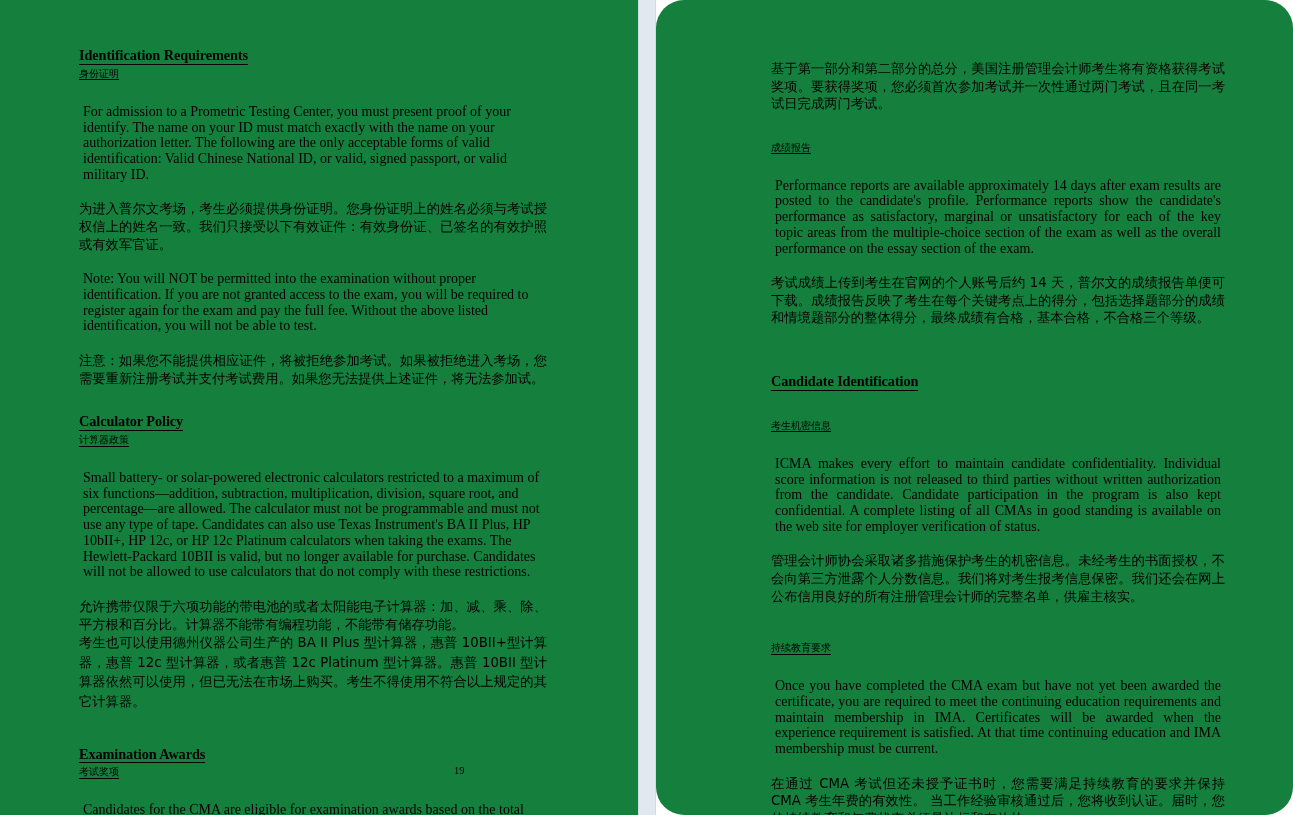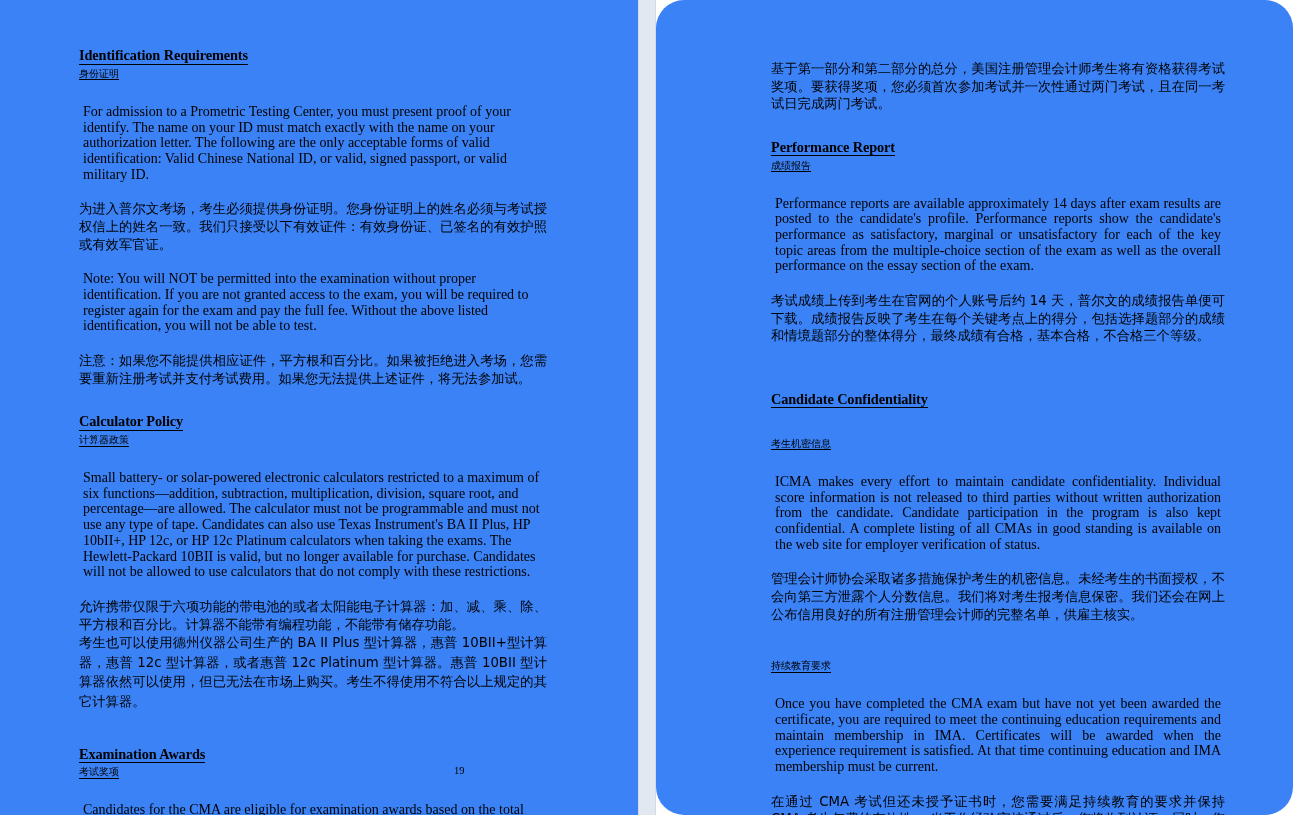--- a/index.html
+++ b/index.html
@@ -15,21 +15,21 @@
     overflow: hidden;
   }
   .spread {
     position: relative;
     width: 1293px;
     height: 815px;
     display: flex;
   }
   .page {
     position: relative;
-    background: #3b82f6;
+    background: #15803d;
     box-sizing: border-box;
     height: 815px;
   }
   .page-left  { width: 638px; padding: 47px 91px 0 79px; }
   .gutter     { width: 18px; background: #e2e8ef;
                 box-shadow: inset 1px 0 0 #d2dae4, inset -1px 0 0 #d2dae4; }
   .page-right { width: 637px; padding: 60px 68px 0 115px; border-radius: 28px; }
 
   .col-body { position: relative; }
 
@@ -99,21 +99,21 @@
       <h2 class="sec-head"><span class="u">Identification Requirements</span></h2>
       <div class="sec-head-cn"><span class="u">身份证明</span></div>
 
       <div class="sp-head-to-body"></div>
       <p class="en">For admission to a Prometric Testing Center, you must present proof of your identify. The name on your ID must match exactly with the name on your authorization letter. The following are the only acceptable forms of valid identification: Valid Chinese National ID, or valid, signed passport, or valid military ID.</p>
       <div class="sp-para"></div>
       <p class="cn">为进入普尔文考场，考生必须提供身份证明。您身份证明上的姓名必须与考试授权信上的姓名一致。我们只接受以下有效证件：有效身份证、已签名的有效护照或有效军官证。</p>
       <div class="sp-para"></div>
       <p class="en">Note: You will NOT be permitted into the examination without proper identification. If you are not granted access to the exam, you will be required to register again for the exam and pay the full fee. Without the above listed identification, you will not be able to test.</p>
       <div class="sp-para"></div>
-      <p class="cn">注意：如果您不能提供相应证件，平方根和百分比。如果被拒绝进入考场，您需要重新注册考试并支付考试费用。如果您无法提供上述证件，将无法参加试。</p>
+      <p class="cn">注意：如果您不能提供相应证件，将被拒绝参加考试。如果被拒绝进入考场，您需要重新注册考试并支付考试费用。如果您无法提供上述证件，将无法参加试。</p>
 
       <div class="sp-section"></div>
 
       <h2 class="sec-head"><span class="u">Calculator Policy</span></h2>
       <div class="sec-head-cn"><span class="u">计算器政策</span></div>
 
       <div class="sp-head-to-body"></div>
       <p class="en">Small battery- or solar-powered electronic calculators restricted to a maximum of six functions—addition, subtraction, multiplication, division, square root, and percentage—are allowed. The calculator must not be programmable and must not use any type of tape. Candidates can also use Texas Instrument's BA II Plus, HP 10bII+, HP 12c, or HP 12c Platinum calculators when taking the exams. The Hewlett-Packard 10BII is valid, but no longer available for purchase. Candidates will not be allowed to use calculators that do not comply with these restrictions.</p>
       <div class="sp-para"></div>
       <p class="cn">允许携带仅限于六项功能的带电池的或者太阳能电子计算器：加、减、乘、除、平方根和百分比。计算器不能带有编程功能，不能带有储存功能。</p>
@@ -134,31 +134,30 @@
 
   <div class="gutter"></div>
 
   <div class="page page-right">
     <div class="col-body">
 
       <p class="cn">基于第一部分和第二部分的总分，美国注册管理会计师考生将有资格获得考试奖项。要获得奖项，您必须首次参加考试并一次性通过两门考试，且在同一考试日完成两门考试。</p>
 
       <div class="sp-section"></div>
 
-      <h2 class="sec-head"><span class="u">Performance Report</span></h2>
       <div class="sec-head-cn"><span class="u">成绩报告</span></div>
 
       <div class="sp-head-to-body"></div>
       <p class="en just">Performance reports are available approximately 14 days after exam results are posted to the candidate's profile.  Performance reports show the candidate's performance as satisfactory, marginal or unsatisfactory for each of the key topic areas from the multiple-choice section of the exam as well as the overall performance on the essay section of the exam.</p>
       <div class="sp-para"></div>
       <p class="cn">考试成绩上传到考生在官网的个人账号后约 14 天，普尔文的成绩报告单便可下载。成绩报告反映了考生在每个关键考点上的得分，包括选择题部分的成绩和情境题部分的整体得分，最终成绩有合格，基本合格，不合格三个等级。</p>
 
       <div class="sp-section-xl"></div>
 
-      <h2 class="sec-head"><span class="u">Candidate Confidentiality</span></h2>
+      <h2 class="sec-head"><span class="u">Candidate Identification</span></h2>
       <div class="sec-head-cn gapped"><span class="u">考生机密信息</span></div>
 
       <div class="sp-head-to-body"></div>
       <p class="en just">ICMA makes every effort to maintain candidate confidentiality. Individual score information is not released to third parties without written authorization from the candidate. Candidate participation in the program is also kept confidential.  A complete listing of all CMAs in good standing is available on the web site for employer verification of status.</p>
       <div class="sp-para"></div>
       <p class="cn">管理会计师协会采取诸多措施保护考生的机密信息。未经考生的书面授权，不会向第三方泄露个人分数信息。我们将对考生报考信息保密。我们还会在网上公布信用良好的所有注册管理会计师的完整名单，供雇主核实。</p>
 
       <div class="sp-section-lg"></div>
 
       <div class="sec-head-cn"><span class="u">持续教育要求</span></div>

